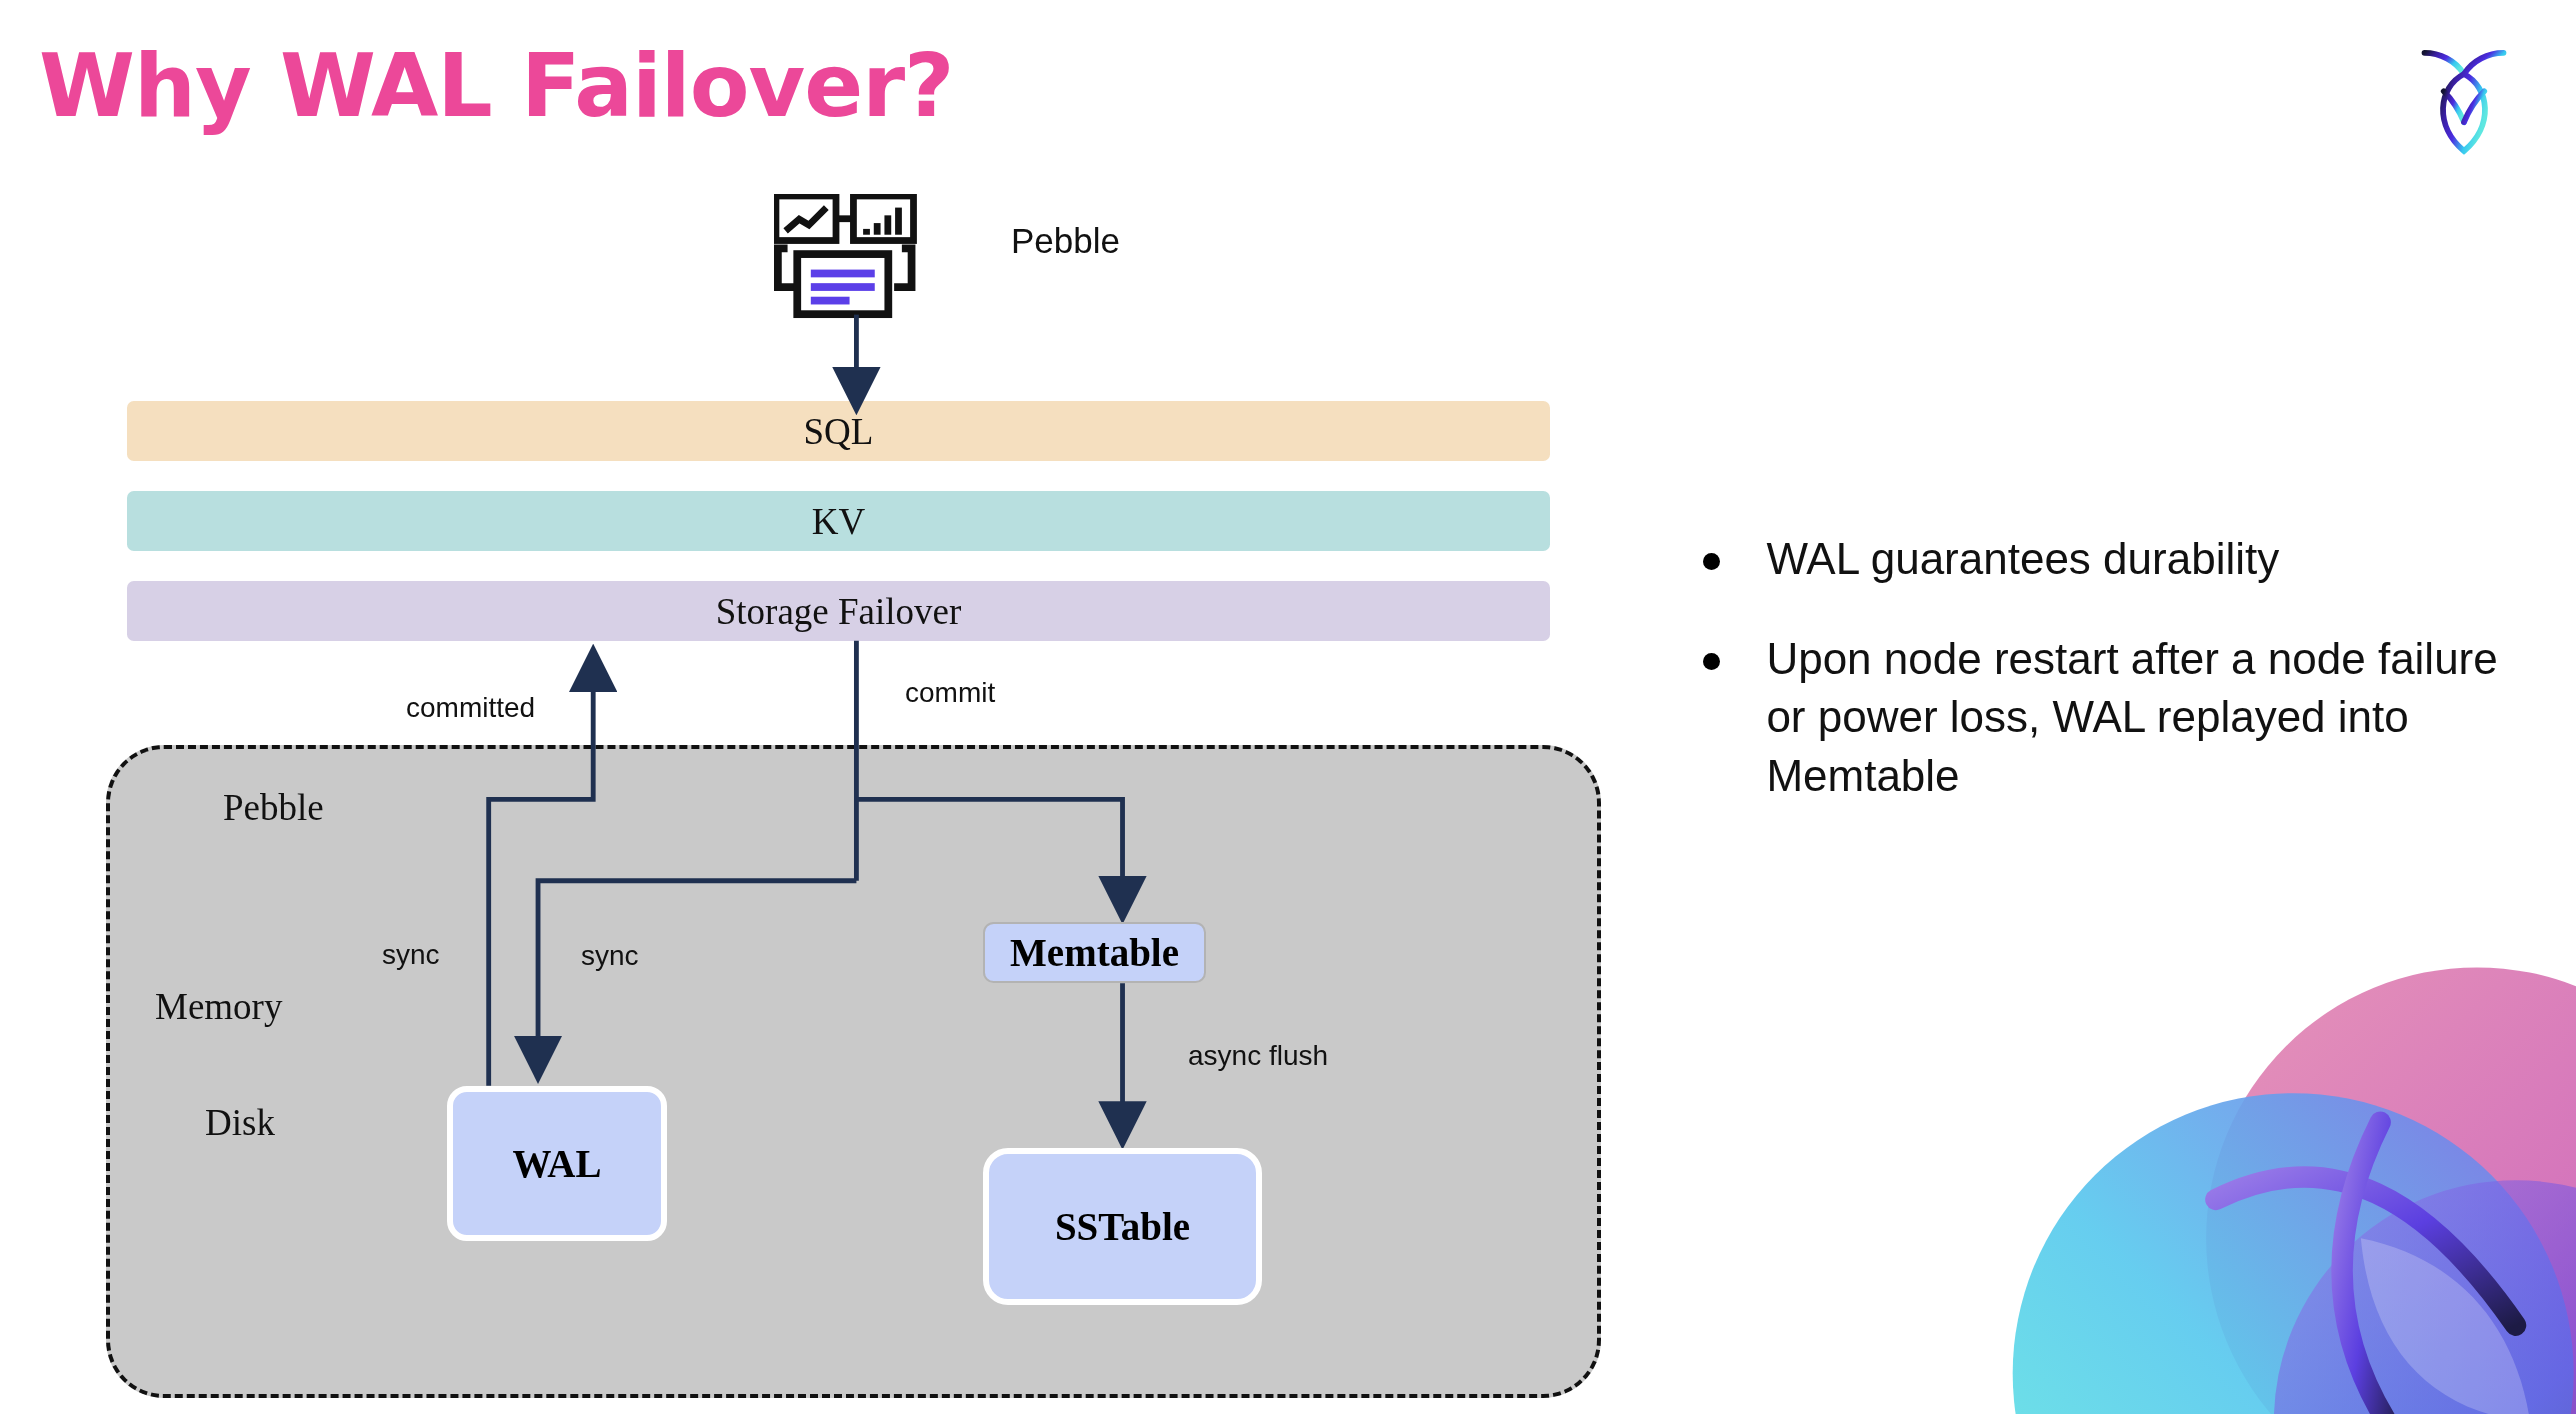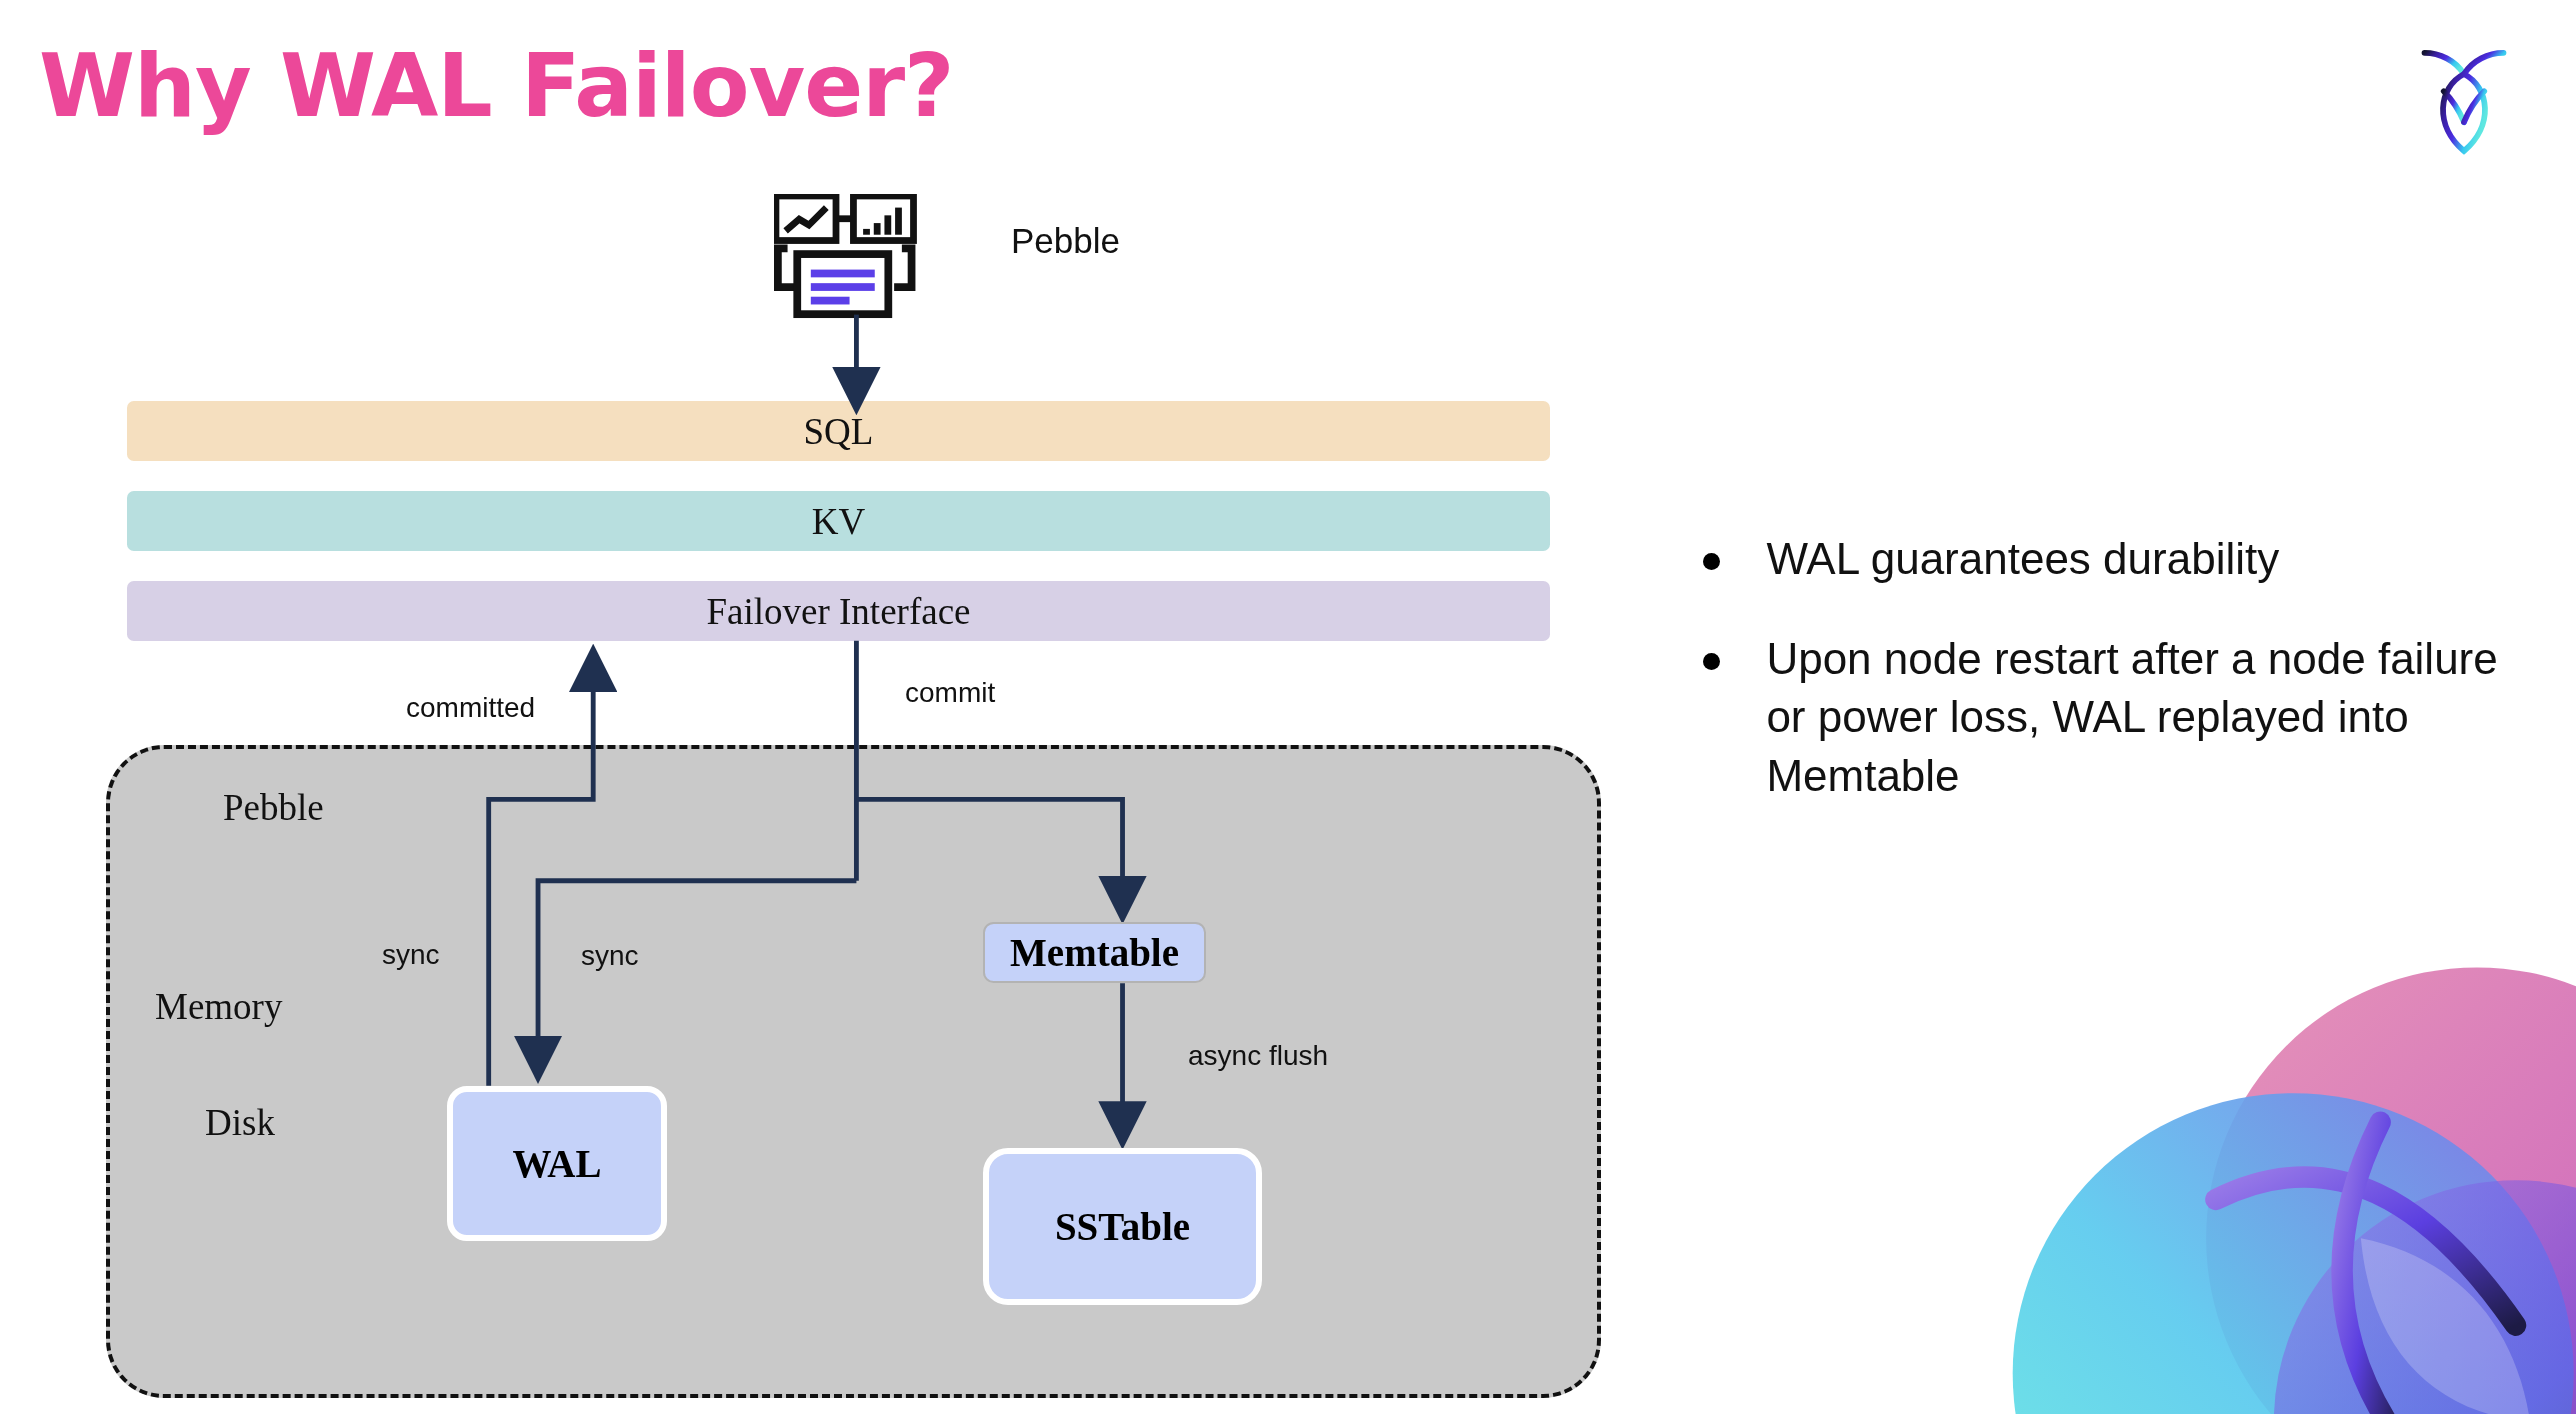--- a/index.html
+++ b/index.html
@@ -198,21 +198,21 @@
   </div>
   <div id="client-label">Pebble</div>
 
   <div class="stack-bar" id="bar-sql" style="background:#f5dfbf">
     <span>SQL</span>
   </div>
   <div class="stack-bar" id="bar-kv" style="background:#b8dfdf">
     <span>KV</span>
   </div>
   <div class="stack-bar" id="bar-storage" style="background:#d7d0e6">
-    <span>Failover Interface</span>
+    <span>Storage Failover</span>
   </div>
 
   <div id="pebble-container">
     
   </div>
   <div id="pebble-label">Pebble</div>
   <div id="memory-label">Memory</div>
   <div id="disk-label">Disk</div>
 
   <svg id="connectors" viewBox="0 0 2662 1462" xmlns="http://www.w3.org/2000/svg">

